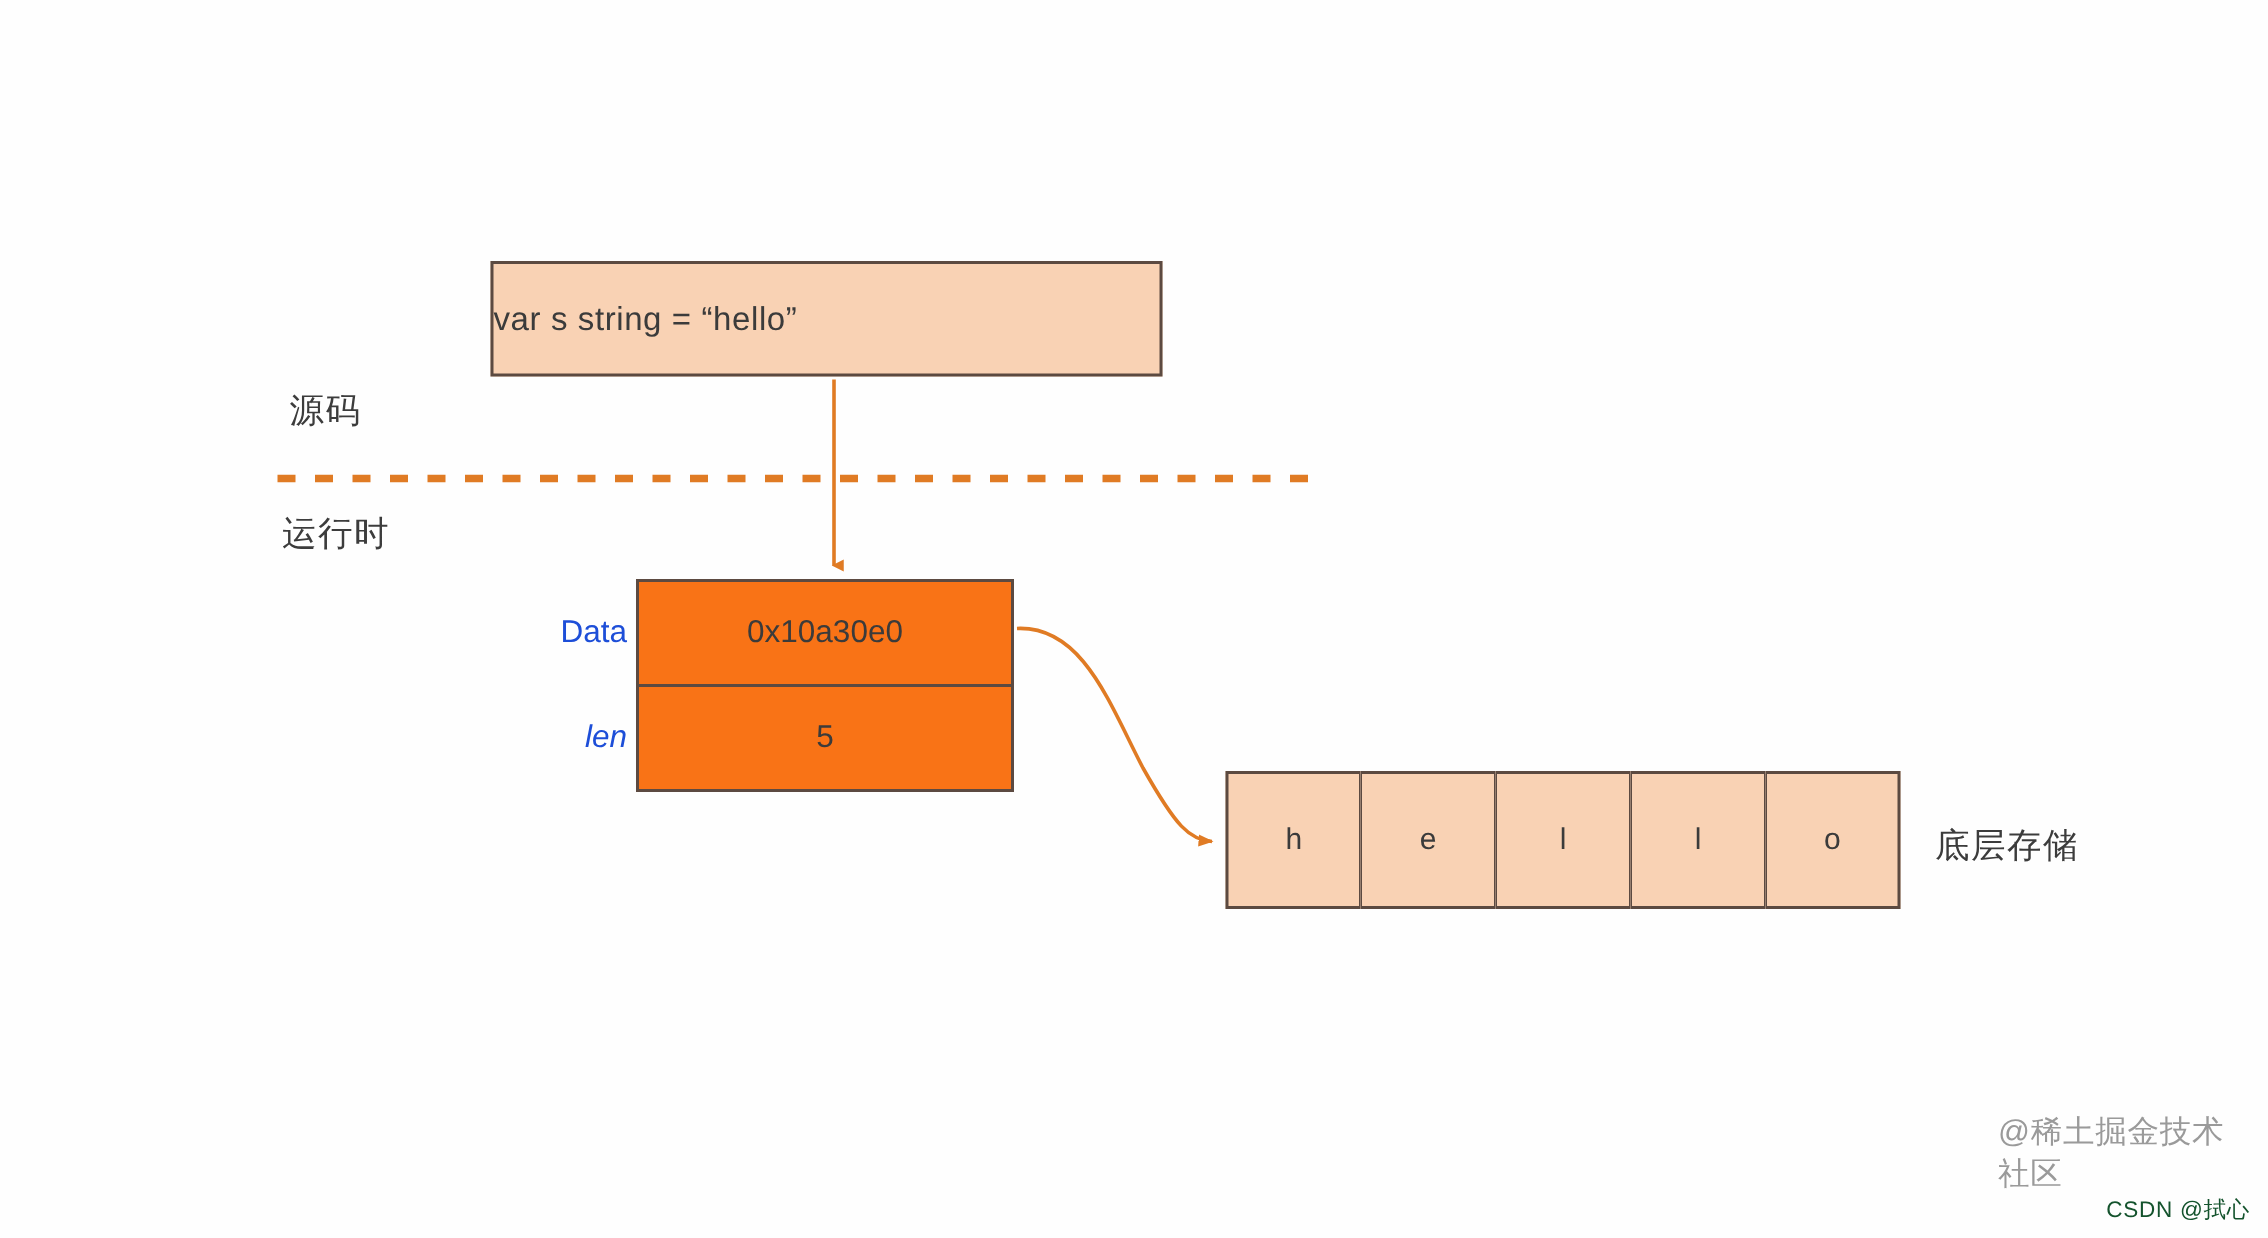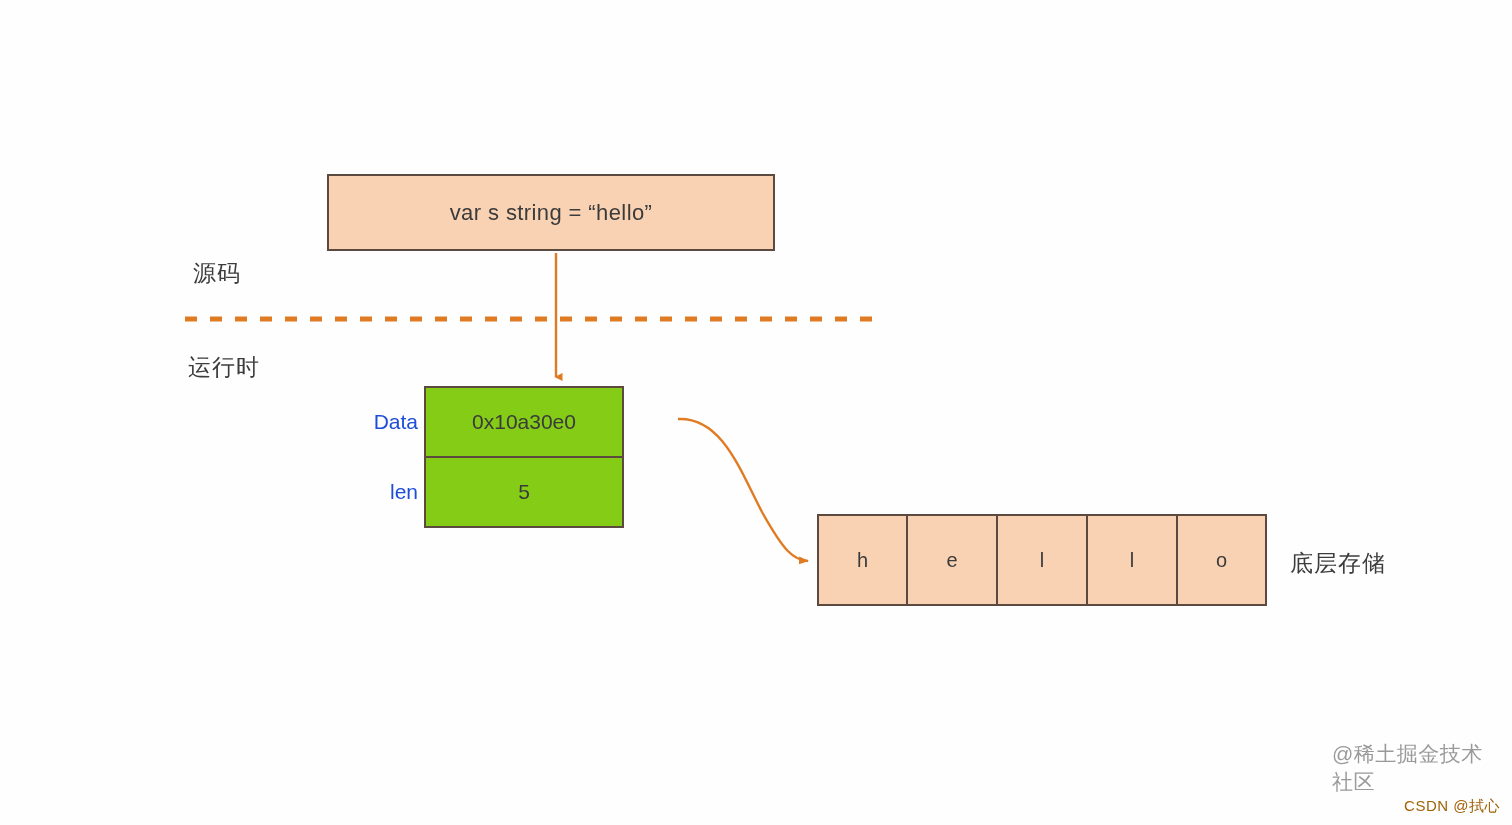--- a/index.html
+++ b/index.html
@@ -32,43 +32,42 @@
   }
 
   
   .box {
     position: absolute;
     background: #F9D2B4;
     border: 2px solid #5C4A41;
     box-sizing: border-box;
     display: flex;
     align-items: center;
-    justify-content: center;
     color: #3b3b3b;
     font-size: 21px;
     letter-spacing: .4px;
   }
 
   
   #src-box {
     left: 327px;
     top: 174px;
     width: 448px;
     height: 77px;
     font-size: 22px;
   }
 
   
   #struct-box {
     left: 424px;
     top: 386px;
-    width: 200px;
+    width: 252px;
     height: 142px;
     border: 2px solid #5C4A41;
-    background: #84cc16;
+    background: #f97316;
     box-sizing: border-box;
     position: absolute;
   }
   .struct-row {
     position: absolute;
     left: 0;
     width: 100%;
     display: flex;
     align-items: center;
     justify-content: center;
@@ -80,21 +79,21 @@
   #struct-row-len  { top: 70px; height: 68px; }
 
   .row-label {
     position: absolute;
     font-size: 21px;
     color: #1d4ed8;
     text-align: right;
     width: 80px;
   }
   #label-data { left: 338px; top: 410px; }
-  #label-len  { left: 338px; top: 480px; }
+  #label-len  { left: 338px; top: 480px; font-style: italic; }
 
   
   #cells {
     position: absolute;
     left: 817px;
     top: 514px;
     height: 92px;
     display: flex;
   }
   .cell {
@@ -116,21 +115,21 @@
 
   
   .cjk-label {
     position: absolute;
     font-size: 23px;
     color: #3c3c3c;
     letter-spacing: 1px;
     white-space: nowrap;
   }
   #label-source  { left: 193px; top: 258px; }
-  #label-runtime { left: 188px; top: 352px; }
+  #label-runtime { left: 188px; top: 340px; }
   #label-storage { left: 1290px; top: 548px; }
 
   
   #watermark {
     position: absolute;
     left: 1288px;
     top: 738px;
     width: 212px;
     height: 84px;
   }
@@ -178,21 +177,21 @@
     margin-top: 2px;
     font-size: 21px;
     color: #9a9a9a;
     letter-spacing: .5px;
     text-align: left;
     padding-left: 44px;
   }
   #wm-csdn {
     margin-top: 1px;
     font-size: 15px;
-    color: #a16207;
+    color: #14532d;
     letter-spacing: .5px;
     text-align: right;
   }
 </style>
 </head>
 <body>
 
 <div class="canvas">
 
   <svg class="wires" viewBox="0 0 1512 825">

